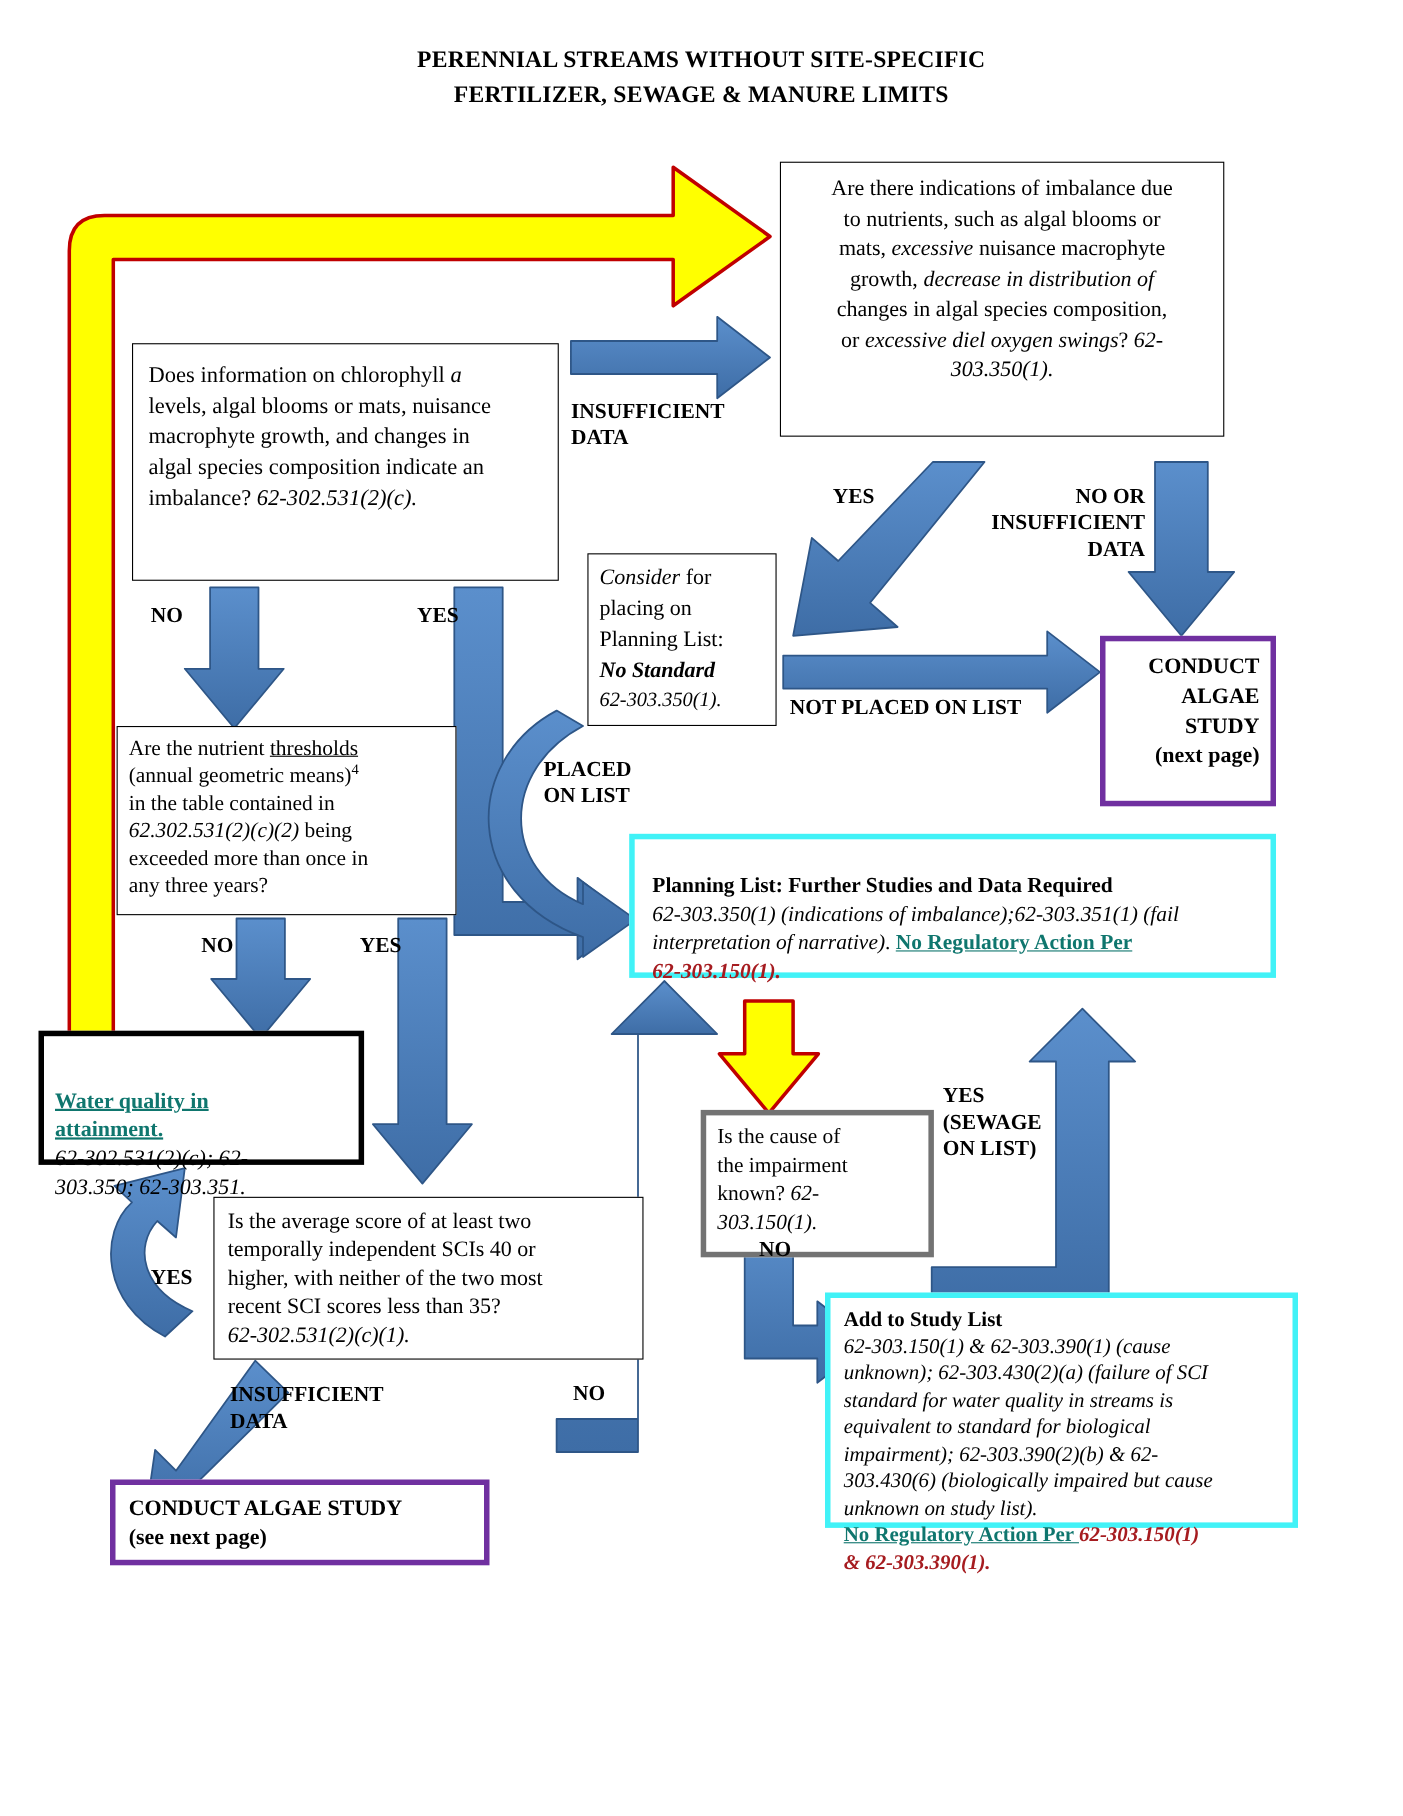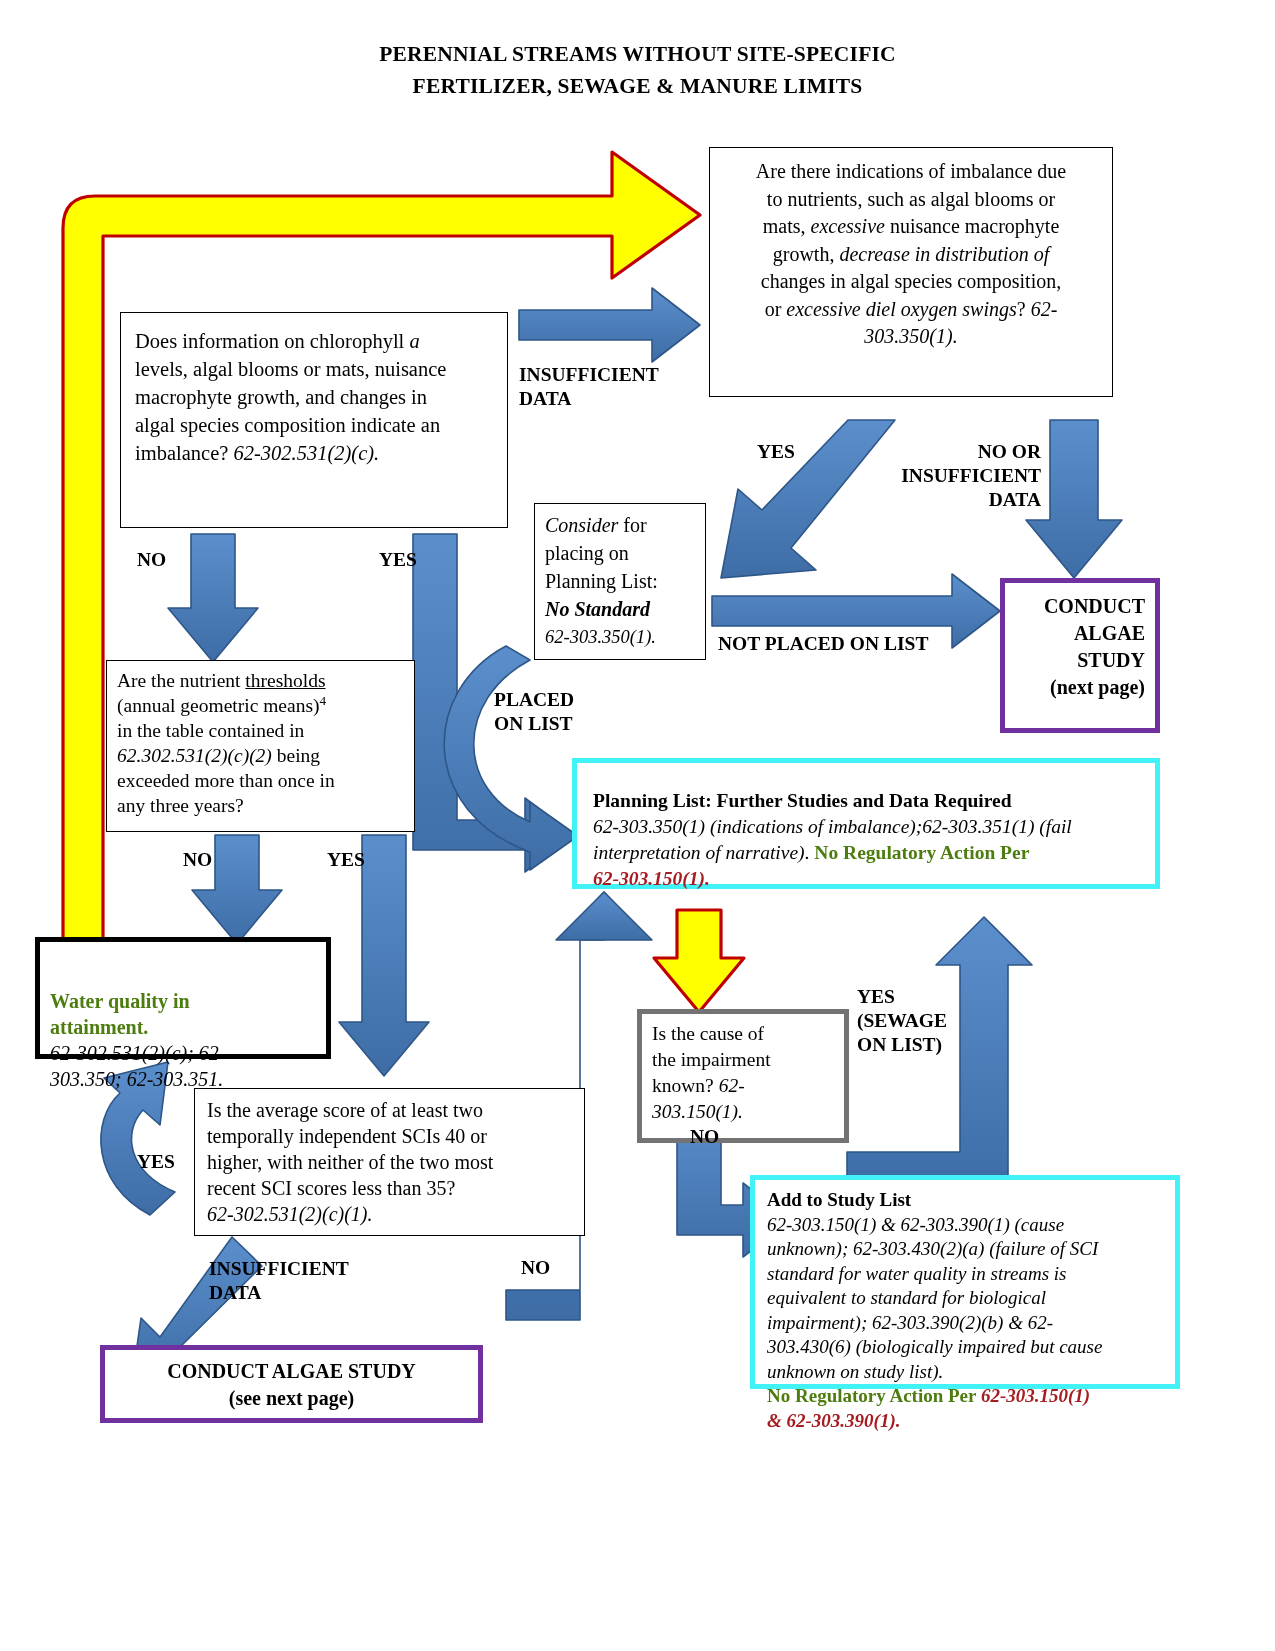--- a/index.html
+++ b/index.html
@@ -22,21 +22,21 @@
 
   .b-thin{border:1.6px solid #000;}
   .b-thick{border:5px solid #000;}
   .b-purple{border:5px solid #7030A0;}
   .b-cyan{border:5px solid #41F2F7;}
   .b-green{border:5px solid #737373;}
 
   .lbl{position:absolute;font-weight:bold;font-size:19.5px;line-height:24px;}
   .it{font-style:italic;}
   .bd{font-weight:bold;}
-  .red{color:#4d7c0f;font-weight:bold;}
+  .red{color:#0f766e;font-weight:bold;text-decoration:underline;}
   .redi{color:#A61C20;font-weight:bold;font-style:italic;}
   .u{text-decoration:underline;}
   sup{font-size:.68em;vertical-align:super;line-height:0;}
 </style>
 </head>
 <body>
 
 <div class="stage">
 
   <div class="title">
@@ -149,21 +149,21 @@
       <div><span>Are the nutrient </span><span class="u">thresholds</span></div>
       <div><span>(annual geometric means)</span><sup>4</sup></div>
       <div>in the table contained in</div>
       <div><span class="it">62.302.531(2)(c)(2)</span><span> being</span></div>
       <div>exceeded more than once in</div>
       <div>any three years?</div>
     </div>
   </div>
 
   <div class="box b-cyan" style="left:572px;top:758px;width:588px;height:131px;">
-    <div class="inner" style="padding:25px 16px;font-size:19.5px;line-height:26px;">
+    <div class="inner" style="padding:10px 16px;font-size:19.5px;line-height:26px;margin-top:20px;">
       <div class="bd">Planning List: Further Studies and Data Required</div>
       <div class="it">62-303.350(1) (indications of imbalance);62-303.351(1) (fail</div>
       <div><span class="it">interpretation of narrative)</span><span>. </span><span class="red">No Regulatory Action Per</span></div>
       <div class="redi">62-303.150(1).</div>
     </div>
   </div>
 
   <div class="box b-thick" style="left:35px;top:937px;width:296px;height:122px;">
     <div class="inner" style="padding:7px 10px;font-size:20px;line-height:26px;margin-top:39px;">
       <div class="red">Water quality in</div>
@@ -200,21 +200,21 @@
       <div class="it">standard for water quality in streams is</div>
       <div class="it">equivalent to standard for biological</div>
       <div class="it">impairment); 62-303.390(2)(b) &amp; 62-</div>
       <div class="it">303.430(6) (biologically impaired but cause</div>
       <div class="it">unknown on study list).</div>
       <div><span class="red">No Regulatory Action Per </span><span class="redi">62-303.150(1)</span></div>
       <div class="redi">&amp; 62-303.390(1).</div>
     </div>
   </div>
 
-  <div class="box b-purple" style="left:100px;top:1345px;width:383px;height:78px;text-align:center;">
+  <div class="box b-purple" style="left:100px;top:1345px;width:345px;height:78px;">
     <div class="inner" style="padding:8px 12px;font-size:20px;line-height:27px;font-weight:bold;">
       <div>CONDUCT ALGAE STUDY</div>
       <div>(see next page)</div>
     </div>
   </div>
 
   <div class="lbl" style="left:519px;top:363px;">
     <div>INSUFFICIENT</div>
     <div>DATA</div>
   </div>

